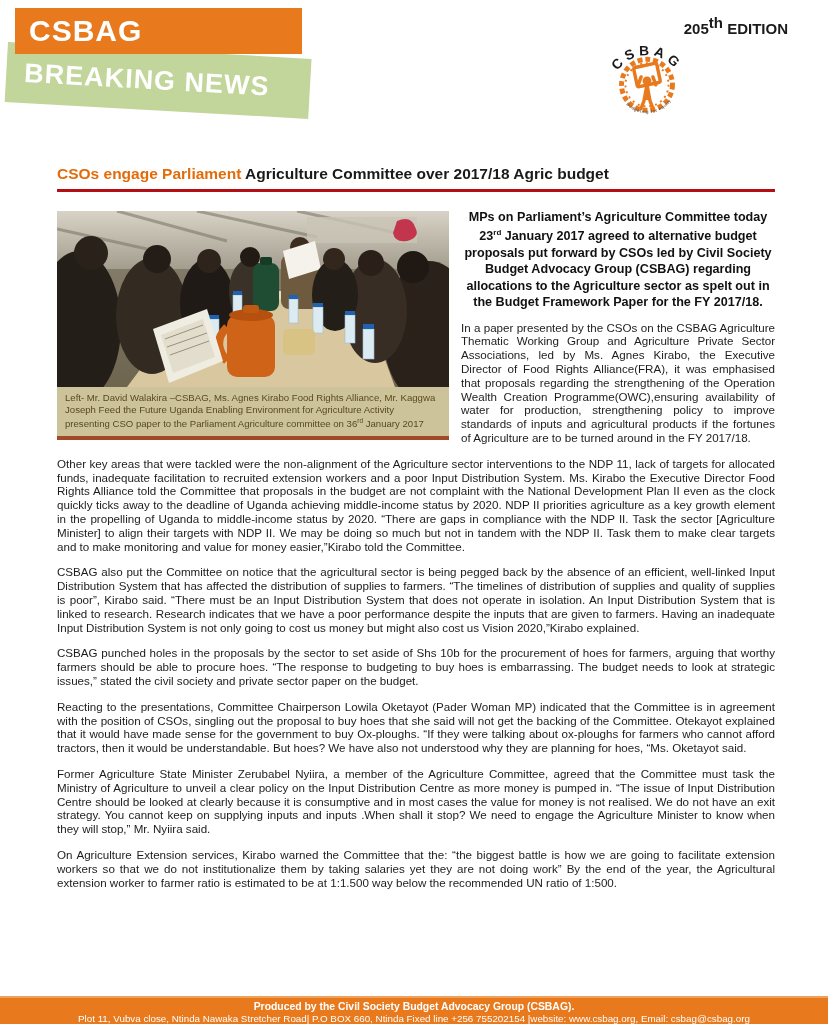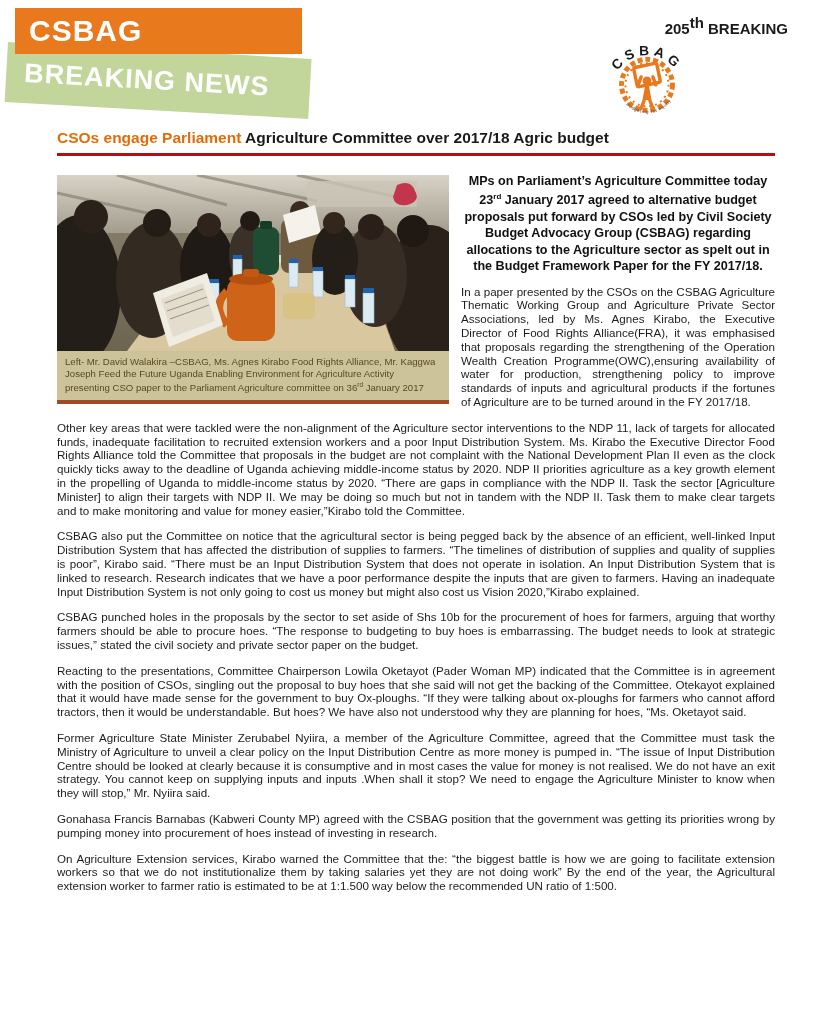--- a/index.html
+++ b/index.html
@@ -18,21 +18,21 @@
     position:absolute; left:15px; top:8px; width:287px; height:46px;
     background:#E8791D; display:flex; align-items:center; padding-left:14px; z-index:2;
   }
   .banner-orange span { color:#fff; font-size:30px; font-weight:bold; letter-spacing:1px; }
   .edition { position:absolute; right:40px; top:14px; font-size:15px; font-weight:bold; color:#1a1a1a; }
   .edition sup { font-size:15px; }
   .logo { position:absolute; left:598px; top:26px; width:98px; height:98px; }
 
   
   .main { position:absolute; left:57px; top:128px; width:718px; }
-  .headline { font-size:15.5px; font-weight:bold; color:#1a1a1a; line-height:20px; }
+  .headline { font-size:15.5px; font-weight:bold; color:#1a1a1a; line-height:20px;margin-top:36px; }
   .headline .hl { color:#E36C0A; }
   .headline-rule { height:3px; background:#B40F15; border:none; margin-top:5px; }
 
   
   .article { margin-top:17px; font-size:11.6px; line-height:13.8px; color:#1c1c1c; text-align:justify; }
   .photo-fig { float:left; width:392px; margin:2px 12px 4px 0; }
   .photo-fig svg { display:block; }
   .photo-caption {
     background:#CCC39B; color:#5A4A1D; font-size:9.6px; line-height:11.6px;
     padding:5px 8px 6px 8px; text-align:left;
@@ -61,21 +61,21 @@
 
 <div class="page">
 
   <div class="banner-green">
     <span>BREAKING NEWS</span>
   </div>
   <div class="banner-orange">
     <span>CSBAG</span>
   </div>
 
-  <div class="edition"><span>205</span><sup>th</sup><span> BREAKING</span></div>
+  <div class="edition"><span>205</span><sup>th</sup><span> EDITION</span></div>
 
   <svg class="logo" viewBox="0 0 100 100" aria-hidden="true">
     <defs>
       <path id="arcTop" d="M 16,54 A 36,36 0 0 1 84,54" fill="none"></path>
       <path id="arcBot" d="M 24,74 A 30,30 0 0 0 76,74" fill="none"></path>
     </defs>
     <circle cx="50" cy="60" r="26" fill="none" stroke="#E8791D" stroke-width="5" stroke-dasharray="5 3"></circle>
     <circle cx="50" cy="60" r="22" fill="none" stroke="#E8791D" stroke-width="2" stroke-dasharray="2 4"></circle>
     <rect x="38" y="40" width="24" height="20" rx="2" fill="none" stroke="#E8791D" stroke-width="3.5" transform="rotate(-12 50 50)"></rect>
     <circle cx="50" cy="56" r="4.5" fill="#E8791D"></circle>
@@ -191,23 +191,26 @@
           <p class="body-p">Other key areas that were tackled were the non-alignment of the Agriculture sector interventions to the NDP 11, lack of targets for allocated funds, inadequate facilitation to recruited extension workers and a poor Input Distribution System. Ms. Kirabo the Executive Director Food Rights Alliance told the Committee that proposals in the budget are not complaint with the National Development Plan II even as the clock quickly ticks away to the deadline of Uganda achieving middle-income status by 2020. NDP II priorities agriculture as a key growth element in the propelling of Uganda to middle-income status by 2020. “There are gaps in compliance with the NDP II. Task the sector [Agriculture Minister] to align their targets with NDP II. We may be doing so much but not in tandem with the NDP II. Task them to make clear targets and to make monitoring and value for money easier,”Kirabo told the Committee.</p>
 
           <p class="body-p">CSBAG also put the Committee on notice that the agricultural sector is being pegged back by the absence of an efficient, well-linked Input Distribution System that has affected the distribution of supplies to farmers. “The timelines of distribution of supplies and quality of supplies is poor”, Kirabo said. “There must be an Input Distribution System that does not operate in isolation. An Input Distribution System that is linked to research. Research indicates that we have a poor performance despite the inputs that are given to farmers. Having an inadequate Input Distribution System is not only going to cost us money but might also cost us Vision 2020,”Kirabo explained.</p>
 
           <p class="body-p">CSBAG punched holes in the proposals by the sector to set aside of Shs 10b for the procurement of hoes for farmers, arguing that worthy farmers should be able to procure hoes. “The response to budgeting to buy hoes is embarrassing. The budget needs to look at strategic issues,” stated the civil society and private sector paper on the budget.</p>
 
           <p class="body-p">Reacting to the presentations, Committee Chairperson Lowila Oketayot (Pader Woman MP) indicated that the Committee is in agreement with the position of CSOs, singling out the proposal to buy hoes that she said will not get the backing of the Committee. Otekayot explained that it would have made sense for the government to buy Ox-ploughs. “If they were talking about ox-ploughs for farmers who cannot afford tractors, then it would be understandable. But hoes? We have also not understood why they are planning for hoes, “Ms. Oketayot said.</p>
 
           <p class="body-p">Former Agriculture State Minister Zerubabel Nyiira, a member of the Agriculture Committee, agreed that the Committee must task the Ministry of Agriculture to unveil a clear policy on the Input Distribution Centre as more money is pumped in. “The issue of Input Distribution Centre should be looked at clearly because it is consumptive and in most cases the value for money is not realised. We do not have an exit strategy. You cannot keep on supplying inputs and inputs .When shall it stop? We need to engage the Agriculture Minister to know when they will stop,” Mr. Nyiira said.</p>
 
-          <p class="body-p">Gonahasa Francis Barnabas (Kabweri County MP) agreed with the CSBAG position that the government was getting its priorities wrong by pumping money into procurement of hoes instead of investing in research.</p>
 
 
           <p class="body-p">On Agriculture Extension services, Kirabo warned the Committee that the: “the biggest battle is how we are going to facilitate extension workers so that we do not institutionalize them by taking salaries yet they are not doing work” By the end of the year, the Agricultural extension worker to farmer ratio is estimated to be at 1:1.500 way below the recommended UN ratio of 1:500.</p>
         </div>
 
     </div>
   </div>
 
+  <div class="footer">
+    <div class="f1">Produced by the Civil Society Budget Advocacy Group (CSBAG).</div>
+    <div class="f2">Plot 11, Vubva close, Ntinda Nawaka Stretcher Road|  P.O BOX 660, Ntinda Fixed line +256 755202154 |website: www.csbag.org, Email: csbag@csbag.org</div>
+  </div>
 
 </div>
 
 </body></html>

